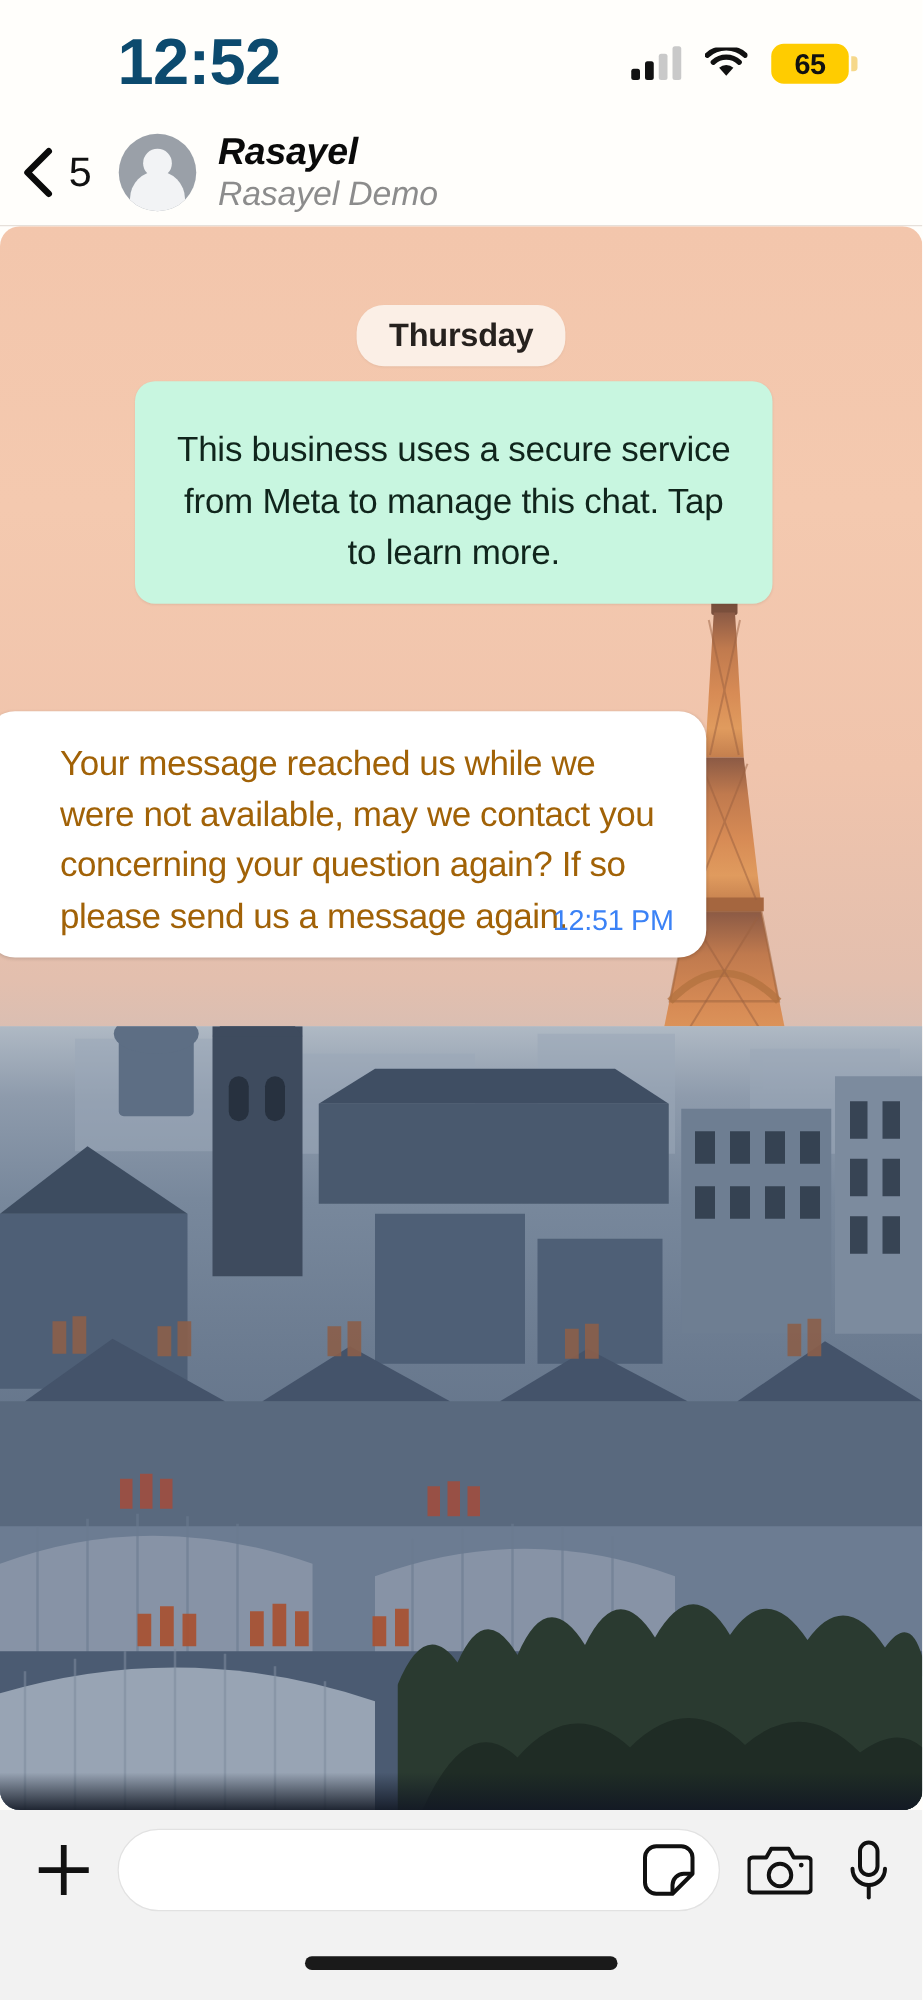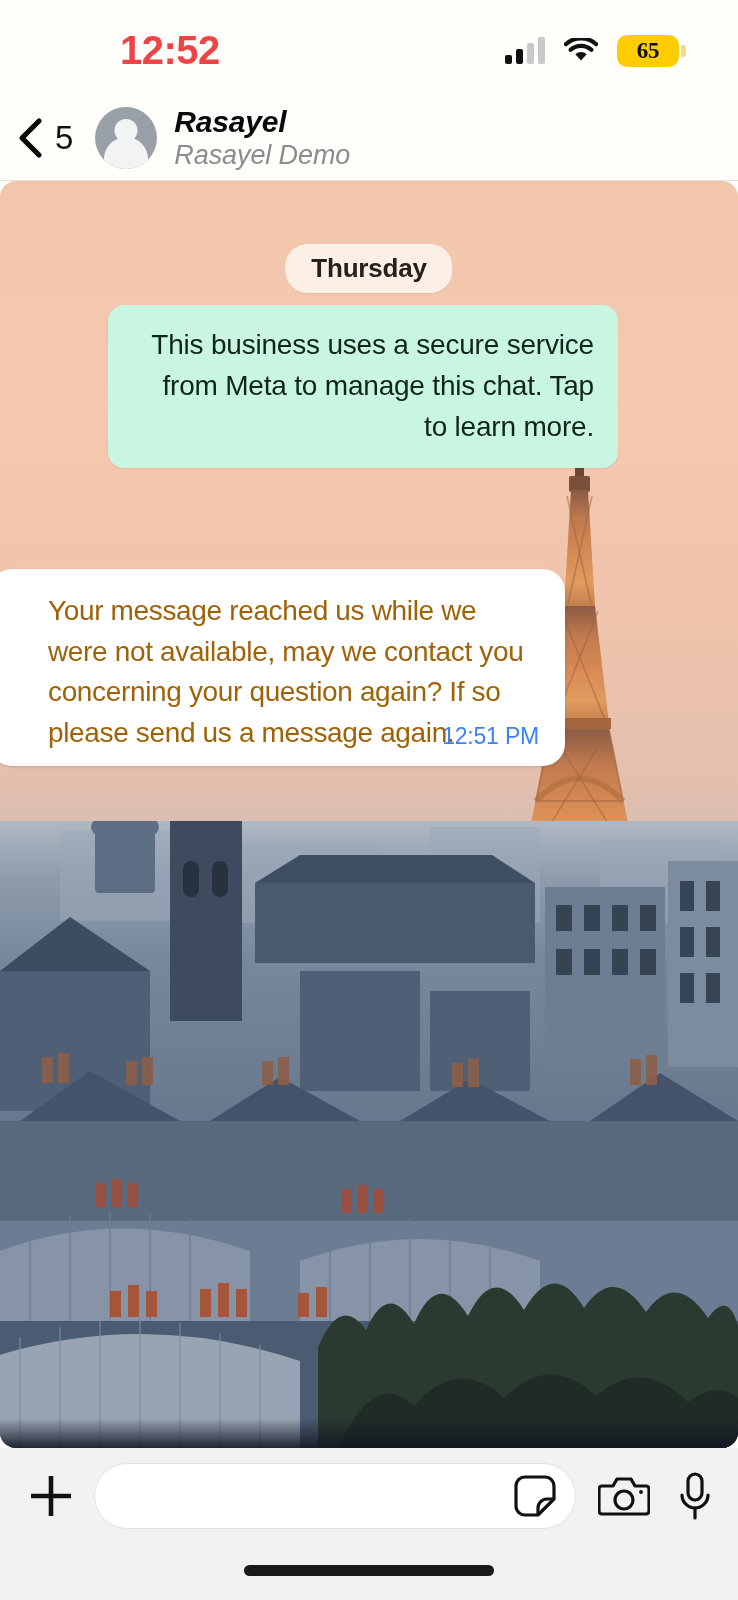--- a/index.html
+++ b/index.html
@@ -13,40 +13,40 @@
     background:#FFFEFB; overflow:hidden;
   }
 
   
   .statusbar {
     position:absolute; top:0; left:0; width:738px; height:96px;
     background:#FFFEFB; display:flex; align-items:center;
     justify-content:space-between; padding:0 52px 0 0;
   }
   .sb-time {
-    font-size:40px; font-weight:700; color:#ef4444;
-    letter-spacing:-0.5px; margin-left:120px; margin-top:4px;
+    font-size:52px; font-weight:700; color:#0c4a6e;
+    letter-spacing:-0.5px; margin-left:94px; margin-top:4px;
   }
   .sb-right { display:flex; align-items:center; gap:19px; margin-top:6px; }
 
   .sig { display:flex; align-items:flex-end; gap:4px; height:26px; }
   .sig i { display:block; width:7px; border-radius:2px; background:#111; }
   .sig i:nth-child(1){ height:9px; }
   .sig i:nth-child(2){ height:15px; }
   .sig i:nth-child(3){ height:21px; background:#C9C9C9; }
   .sig i:nth-child(4){ height:27px; background:#C9C9C9; }
 
   .wifi { width:34px; height:26px; position:relative; }
 
   .batt {
     display:flex; align-items:center; position:relative;
   }
   .batt-body {
     width:62px; height:32px; border-radius:10px; background:#FFCC00;
-    display:flex; align-items:center; justify-content:center;font-family:Liberation Serif, serif;
+    display:flex; align-items:center; justify-content:center;
   }
   .batt-num { font-size:23px; font-weight:700; color:#111; letter-spacing:-0.3px; }
   .batt-cap {
     width:5px; height:12px; background:#F6D88A; border-radius:0 3px 3px 0;
     margin-left:2px;
   }
 
   
   .header {
     position:absolute; top:96px; left:0; width:738px; height:85px;
@@ -110,22 +110,22 @@
     position:absolute; left:50%; transform:translateX(-50%);
     background:#FBEFE6; border-radius:22px; padding:9px 26px;
     font-size:26px; font-weight:700; color:#26211E; letter-spacing:-0.2px;
     box-shadow:0 1px 2px rgba(0,0,0,.05);
   }
   #day-thursday { top:63px; }
   #day-today { top:328px; }
 
   .enc-bubble {
     position:absolute; left:108px; top:124px; width:510px;
-    background:#C8F6E0; border-radius:16px; padding:19px 24px 21px;
-    text-align:right; font-size:28px; line-height:1.47; color:#10251C;
+    background:#C8F6E0; border-radius:16px; padding:34px 24px 21px;
+    text-align:center; font-size:28px; line-height:1.47; color:#10251C;
     letter-spacing:-0.2px; box-shadow:0 1px 2px rgba(0,0,0,.07);
   }
 
   .msg-in {
     position:absolute; left:-10px; top:388px; width:575px;
     background:#FFFFFF; border-radius:22px; padding:22px 26px 16px 58px;
     box-shadow:0 1px 3px rgba(0,0,0,.14);
   }
   .msg-text {
     font-size:28px; line-height:1.45; color:#a16207; letter-spacing:-0.35px;

